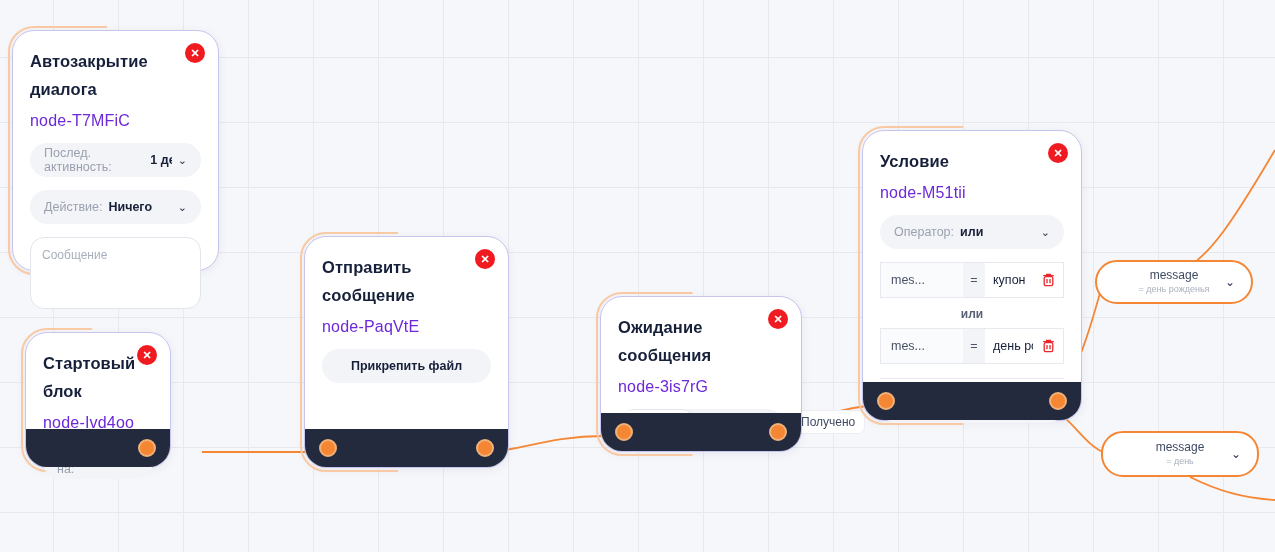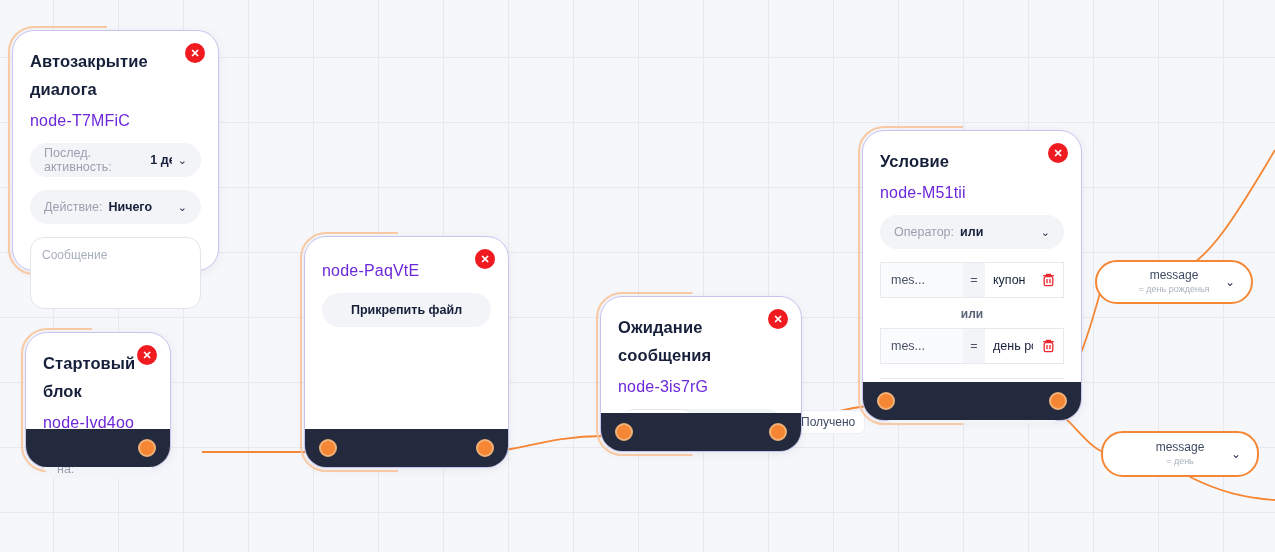--- a/index.html
+++ b/index.html
@@ -214,20 +214,21 @@
       </div>
     </div>
     <div class="footer-bar">
       <span class="port right"></span>
     </div>
   </div>
 
   <div class="node" style="left:304px;top:236px;width:205px;height:232px;">
     <div class="glow"></div>
     <div class="body" style="padding-bottom:0;">
+      <div class="node-title">Отправить сообщение</div>
       <button class="close-btn">✕</button>
       <div class="node-id">node-PaqVtE</div>
 
 
       <div class="btn-soft">Прикрепить файл</div>
     </div>
     <div class="footer-bar">
       <span class="port left"></span>
       <span class="port right"></span>
     </div>

